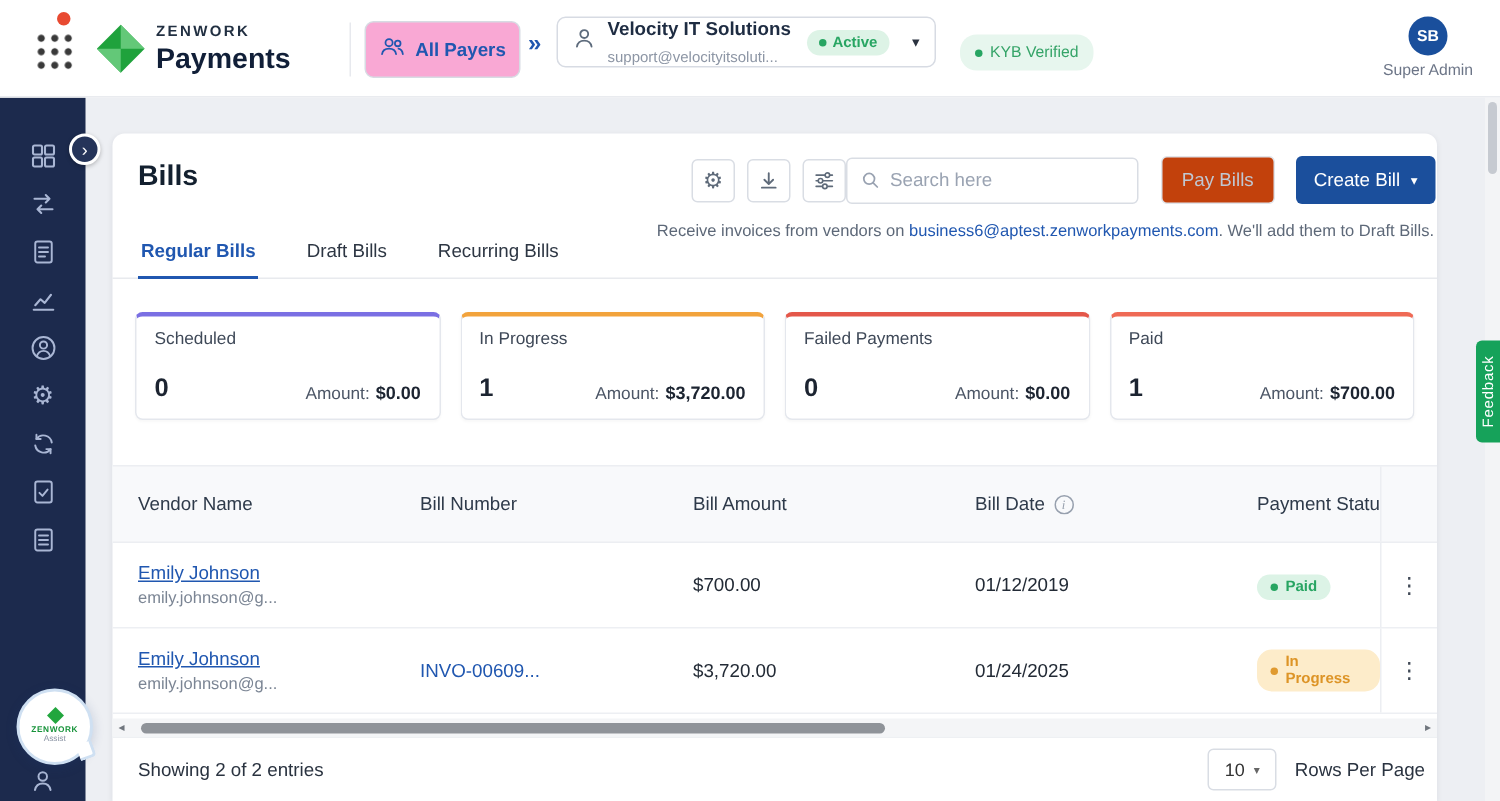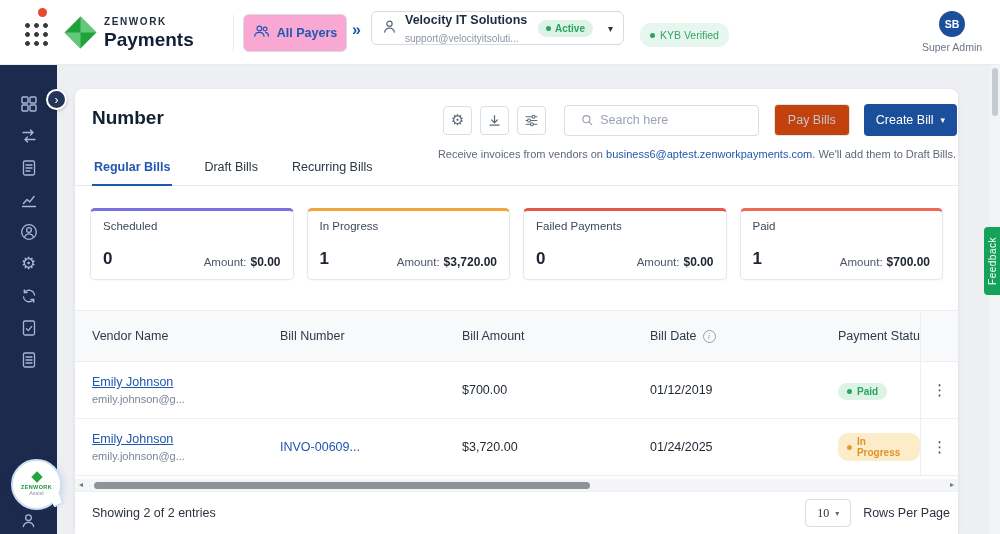--- a/index.html
+++ b/index.html
@@ -63,21 +63,21 @@
 
   
   .card { position:absolute; left:75px; top:89px; width:883px; height:445px; background:#fff;
           border-radius:8px 8px 0 0; box-shadow:0 1px 4px rgba(20,30,50,.08); z-index:1; }
   .page-title { position:absolute; left:17px; top:18px; font-size:19px; font-weight:700; color:#13202f; }
 
   .toolbar { position:absolute; right:1px; top:15px; display:flex; align-items:center; }
   .icon-btn { width:29px; height:29px; border:1px solid #d9dde4; border-radius:4px; background:#fff;
               display:flex; align-items:center; justify-content:center; color:#5f6b7a; cursor:pointer; margin-left:8px; font-size:15px; }
   .search-box { width:195px; height:31px; border:1px solid #d9dde4; border-radius:4px; display:flex;
-                align-items:center; padding:0 16px; gap:7px; margin-left:18px; background:#fff; }
+                align-items:center; padding:0 9px; gap:7px; background:#fff; }
   .search-box input { border:none; outline:none; font-size:12.5px; color:#333; width:100%;
                       font-family:"Liberation Sans", sans-serif; }
   .search-box input::placeholder { color:#9aa3b2; }
   .pay-btn { height:32px; padding:0 13px; border:1px solid #e0e4ea; background:#c2410c; border-radius:4px;
              color:#c0c7d1; font-size:12.5px; margin-left:15px; cursor:default; font-family:"Liberation Sans", sans-serif; }
   .create-btn { height:32px; padding:0 12px; background:#1b4f9c; color:#fff; border-radius:4px; font-size:12.5px;
                 display:flex; align-items:center; gap:7px; margin-left:14px; border:none; font-weight:500;
                 cursor:pointer; font-family:"Liberation Sans", sans-serif; }
   .caret-sm { font-size:9px; }
 
@@ -126,21 +126,21 @@
 
   .hscroll { position:absolute; left:0; right:0; top:390px; height:12px; background:#f4f5f7; }
   .hs-arrow { position:absolute; top:1px; font-size:8px; color:#70767e; cursor:pointer; }
   .hs-left { left:4px; } .hs-right { right:4px; }
   .hs-thumb { position:absolute; left:19px; top:2.5px; width:496px; height:7px; background:#8f9399; border-radius:4px; cursor:pointer; }
 
   .card-footer { position:absolute; left:0; right:0; bottom:0; height:43px; border-top:1px solid #eef0f3;
                  display:flex; align-items:center; padding:0 8px 0 17px; font-size:12.5px; color:#2a3340; }
   .pager { margin-left:auto; display:flex; align-items:center; gap:12px; }
   .pager-select { width:46px; height:28px; border:1px solid #d9dde4; border-radius:4px; display:flex;
-                  align-items:center; justify-content:center; gap:6px; font-size:12px; color:#333; cursor:pointer;font-family:Liberation Serif, serif; }
+                  align-items:center; justify-content:center; gap:6px; font-size:12px; color:#333; cursor:pointer; }
   .pager-caret { font-size:8px; color:#666; }
 </style>
 </head>
 <body>
 
 <div class="header">
   <div class="waffle"></div>
   <div class="notif-dot"></div>
 
   <div class="logo-mark">
@@ -277,21 +277,21 @@
 
 <div class="vscroll">
   <div class="vthumb"></div>
 </div>
 <div class="feedback">
   <span>Feedback</span>
 </div>
 
 <div class="card">
 
-  <div class="page-title">Number</div>
+  <div class="page-title">Bills</div>
 
   <div class="toolbar">
     <span class="icon-btn">
       <span>⚙</span>
     </span>
     <span class="icon-btn">
       <svg width="15" height="15" viewBox="0 0 18 18" fill="none" stroke="#5f6b7a" stroke-width="1.5" stroke-linecap="round" stroke-linejoin="round">
         <path d="M9 3v8M5.5 8.2 9 11.7l3.5-3.5"></path>
           <path d="M3.5 14.5h11"></path>
       </svg>

